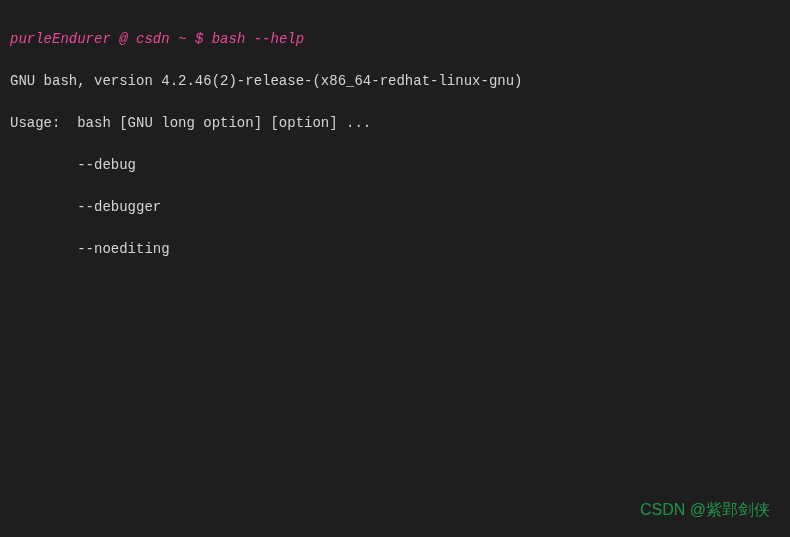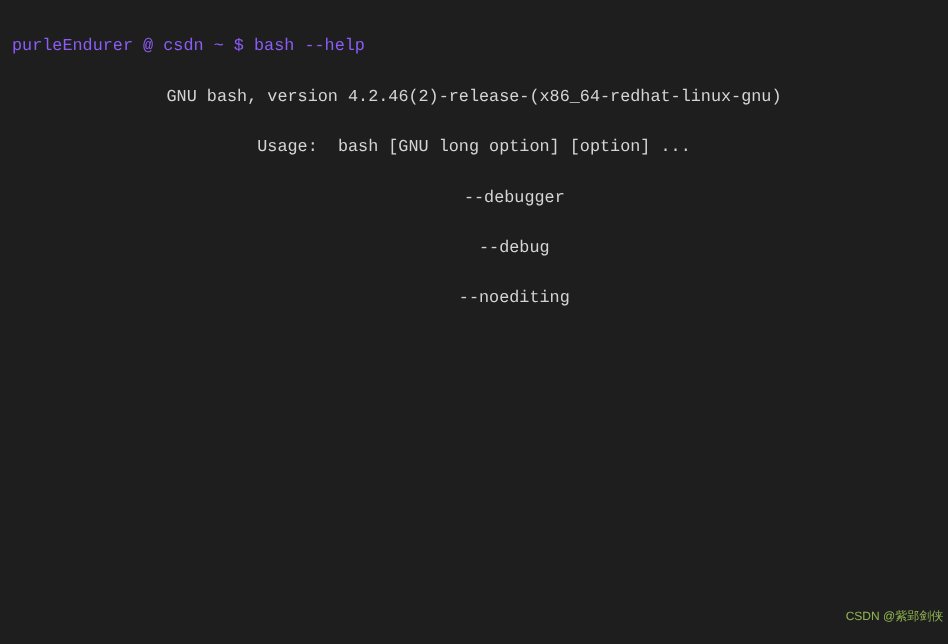--- a/index.html
+++ b/index.html
@@ -16,45 +16,45 @@
       padding: 8px 10px;
       width: 790px;
       height: 537px;
       overflow: hidden;
       position: relative;
     }
     .terminal {
       white-space: pre;
     }
     .prompt-line {
-      color: #8b5cf6;
+      color: #ec4899;
+      font-style: italic;
     }
     .line {
       color: #d4d4d4;
-      text-align: center;
     }
     .watermark {
       position: absolute;
       bottom: 15px;
-      right: 4px;
-      color: #bef264;
-      font-size: 10px;
+      right: 20px;
+      color: #22c55e;
+      font-size: 16px;
       font-family: sans-serif;
       opacity: 0.7;
     }
   </style>
 </head>
 <body>
 
 <div class="terminal">
 <div class="prompt-line"><span>purleEndurer</span> <span>@</span> <span>csdn</span> <span>~</span> <span>$</span> <span>bash --help</span></div>
 <div class="line">GNU bash, version 4.2.46(2)-release-(x86_64-redhat-linux-gnu)</div>
 <div class="line">Usage:  bash [GNU long option] [option] ...</div>
+<div class="line">        --debug</div>
 <div class="line">        --debugger</div>
-<div class="line">        --debug</div>
 <div class="line">        --noediting</div>
 
 
 
 
 
 
 
 
 

